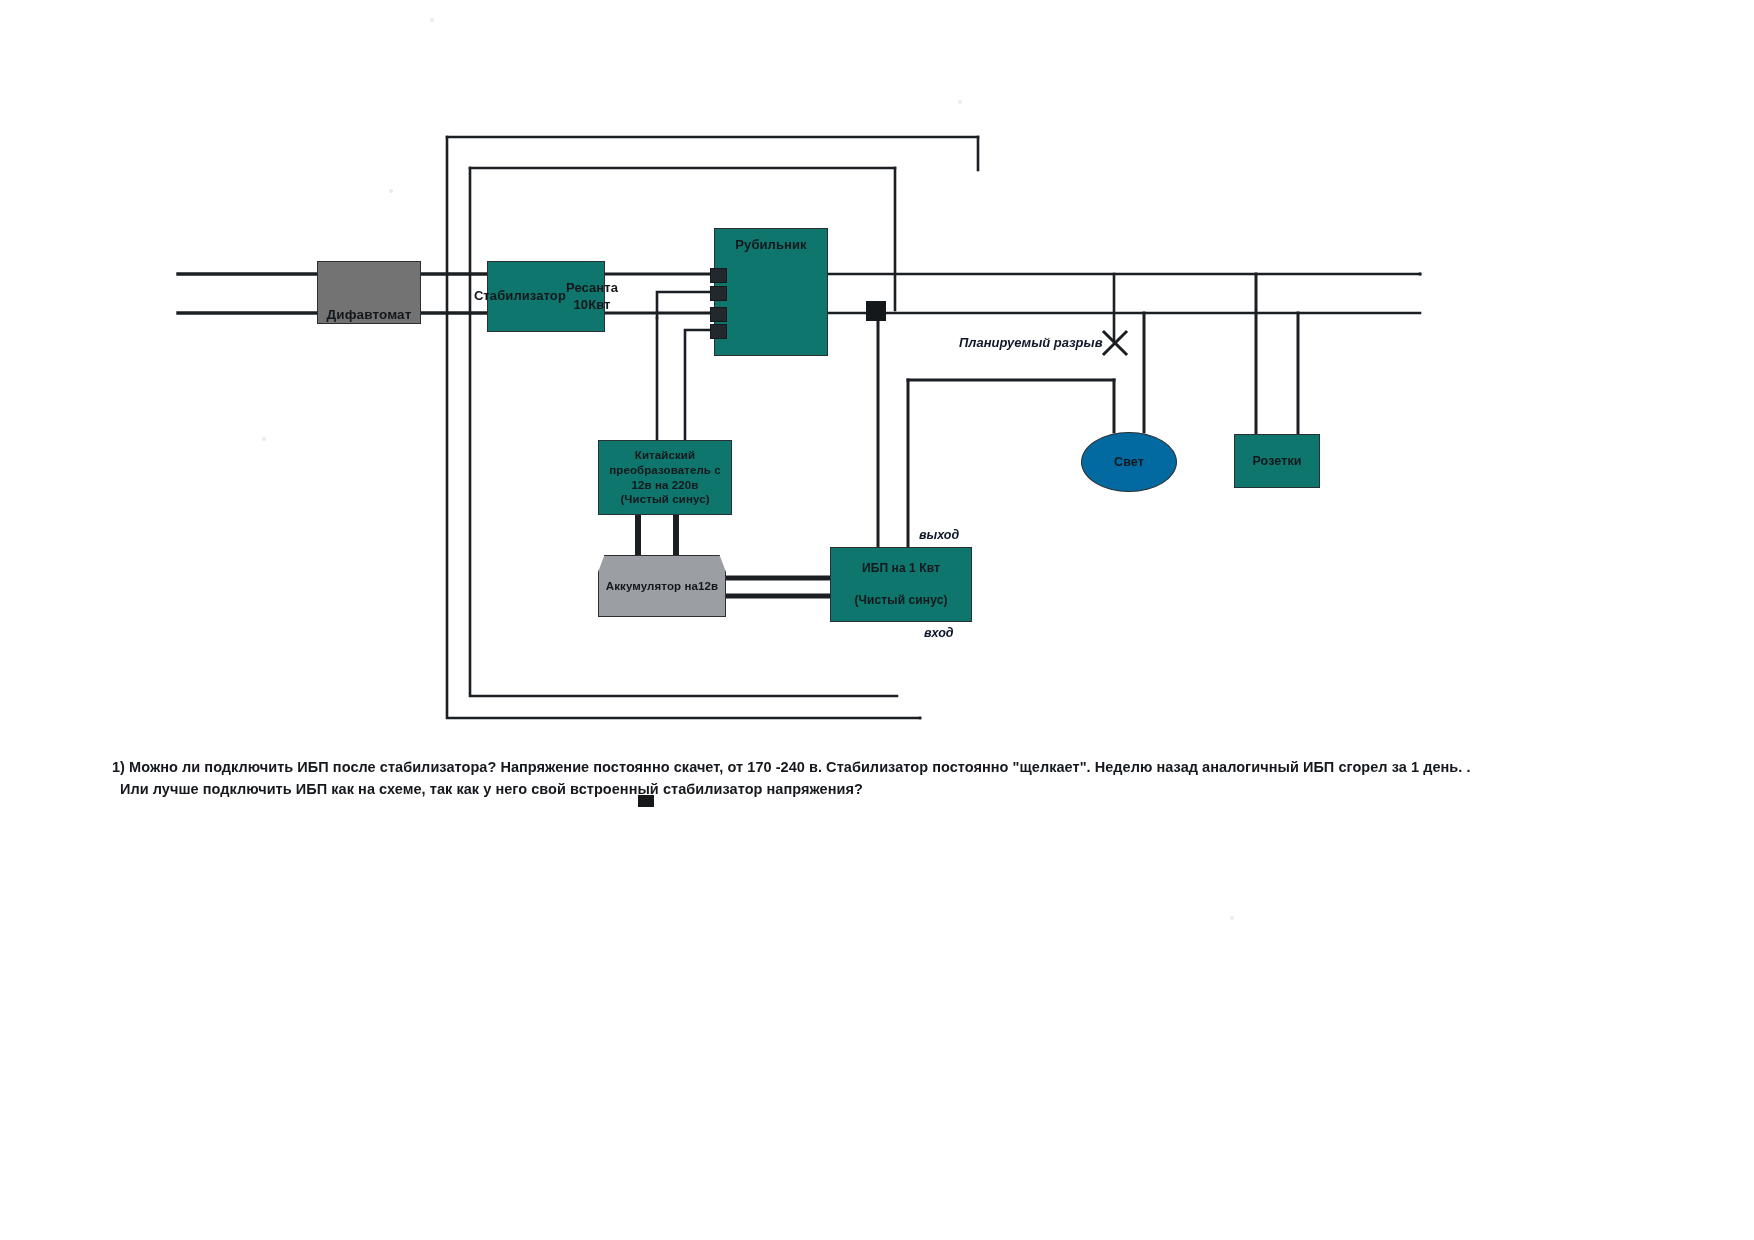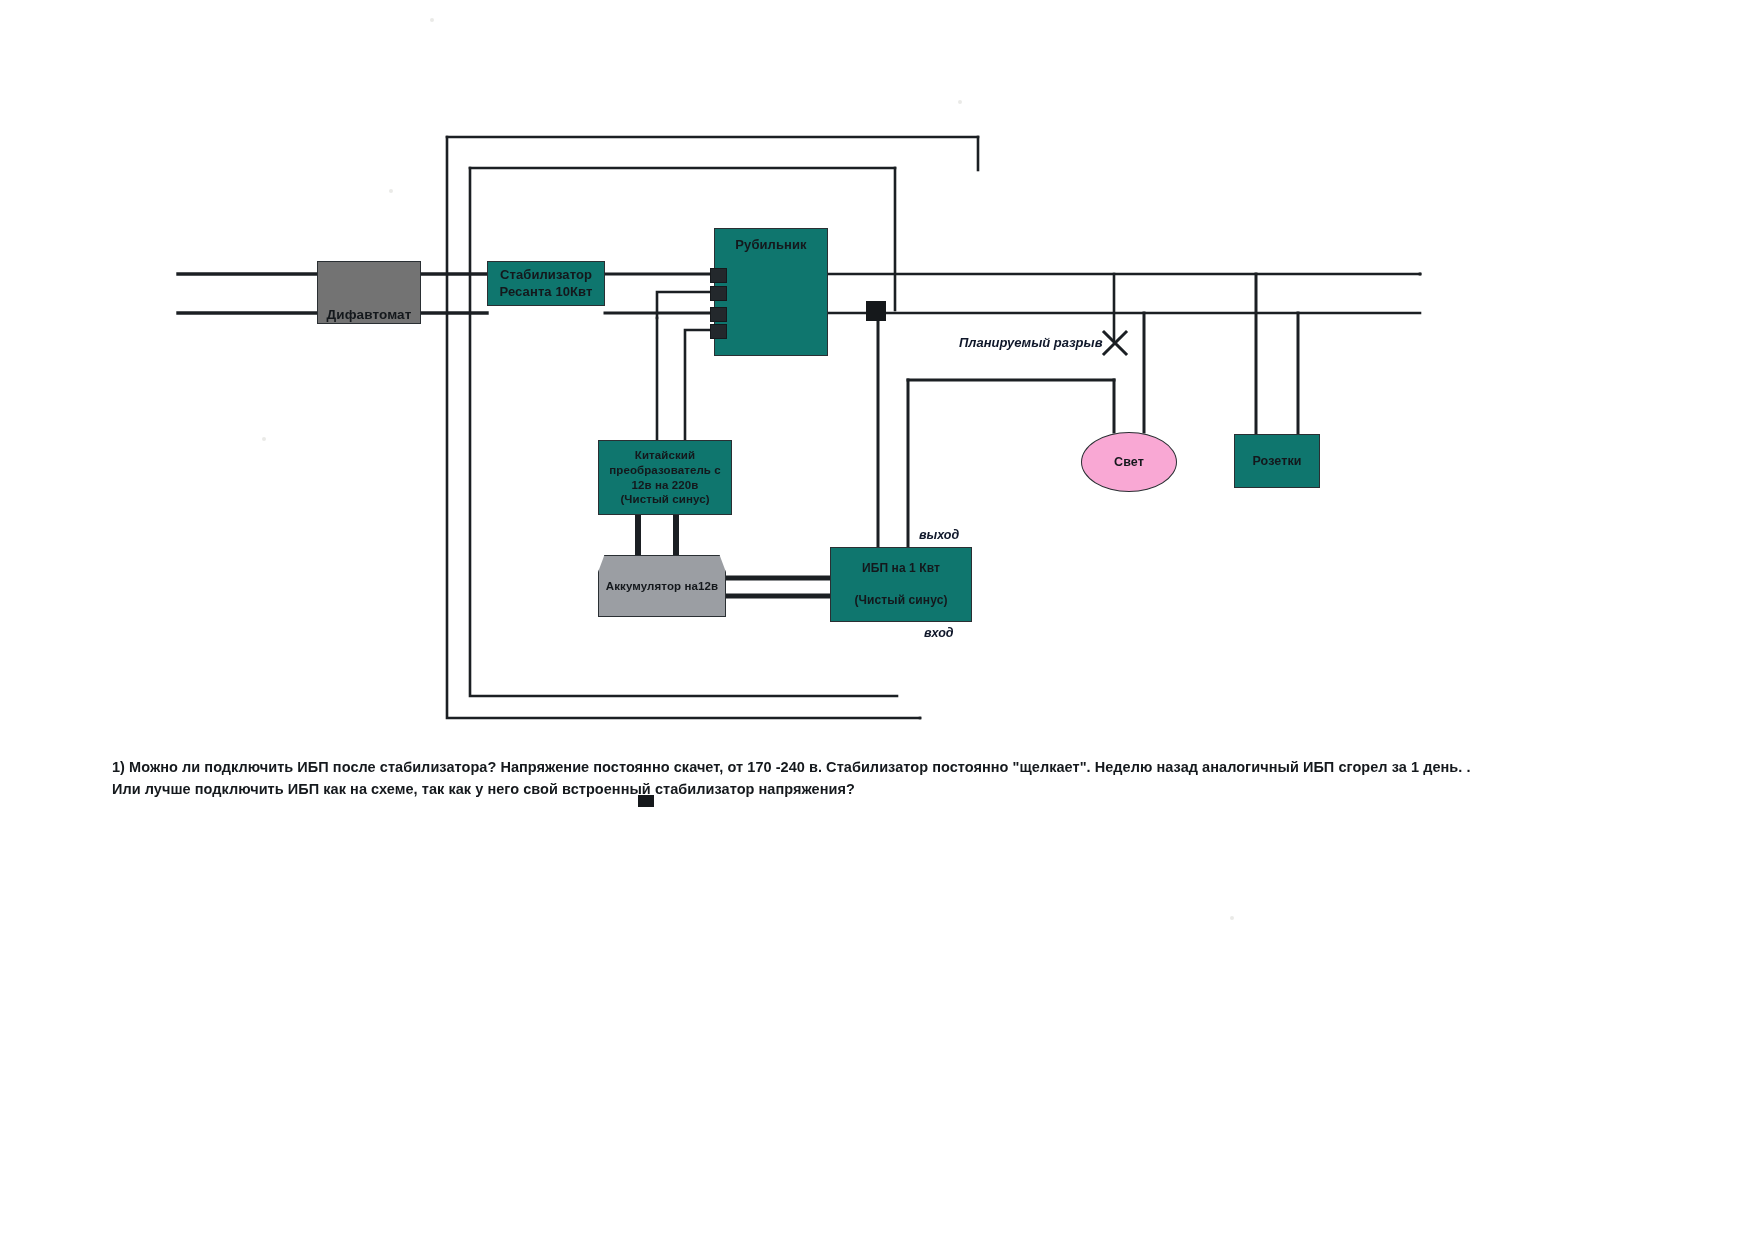--- a/index.html
+++ b/index.html
@@ -44,21 +44,21 @@
     border: 1.6px solid #2a2f33;
     background: #0f766e;
   }
   .box-white {
     border: 1.6px solid #2a2f33;
     background: #737373;
     align-items: flex-end;
   }
   .ellipse {
     border: 1.6px solid #2a2f33;
-    background: #f9a8d4;
+    background: #0369a1;
     border-radius: 50%;
   }
   .battery {
     background: #9b9ea3;
     border: 1.6px solid #2a2f33;
     clip-path: polygon(5% 0%, 95% 0%, 100% 28%, 100% 100%, 0% 100%, 0% 28%);
   }
   .plain-label {
     position: absolute;
     font-weight: 700;
@@ -151,21 +151,21 @@
       <line x1="1298" y1="313" x2="1298" y2="434" stroke-width="3.0"></line>
 
       <line x1="920" y1="718" x2="920" y2="718" stroke-width="2.6"></line>
     </g>
   </svg>
 
   <div class="node box-white" style="left:317px; top:261px; width:104px; height:63px; font-size:13.5px;">
     <span>Дифавтомат</span>
   </div>
 
-  <div class="node box" style="left:487px; top:261px; width:118px; height:45px; font-size:13px; flex-direction:column;">
+  <div class="node box" style="left:487px; top:261px; width:118px; height:71px; font-size:13px; flex-direction:row;">
     <span>Стабилизатор</span>
     <span>Ресанта 10Квт</span>
   </div>
 
   <div class="node box" style="left:714px; top:228px; width:114px; height:128px; font-size:13px; align-items:flex-start; padding-top:8px;">
     <span>Рубильник</span>
   </div>
 
   <div class="terminal" style="left:710px; top:268px; width:15px; height:13px;"></div>
   <div class="terminal" style="left:710px; top:286px; width:15px; height:13px;"></div>
@@ -207,21 +207,21 @@
     <span>выход</span>
   </div>
 
   <div class="plain-label" style="left:924px; top:626px; font-size:12.5px;">
     <span>вход</span>
   </div>
 
   <div class="qtext" style="left:112px; top:759px;">
     <span>1) Можно ли подключить ИБП после стабилизатора? Напряжение постоянно скачет, от 170 -240 в.  Стабилизатор постоянно "щелкает". Неделю назад аналогичный ИБП сгорел за 1 день.  .</span>
   </div>
-  <div class="qtext" style="left:112px; top:781px;">
+  <div class="qtext" style="left:120px; top:781px;">
     <span>Или лучше подключить ИБП как на схеме, так как у него свой встроенный стабилизатор напряжения?</span>
   </div>
 
   <div class="junction" style="left:638px; top:795px; width:16px; height:12px;"></div>
 
 
   <div class="scan-dot" style="left:430px; top:18px; width:4px; height:4px;"></div>
   <div class="scan-dot" style="left:958px; top:100px; width:4px; height:4px;"></div>
   <div class="scan-dot" style="left:389px; top:189px; width:4px; height:4px;"></div>
   <div class="scan-dot" style="left:262px; top:437px; width:4px; height:4px;"></div>

